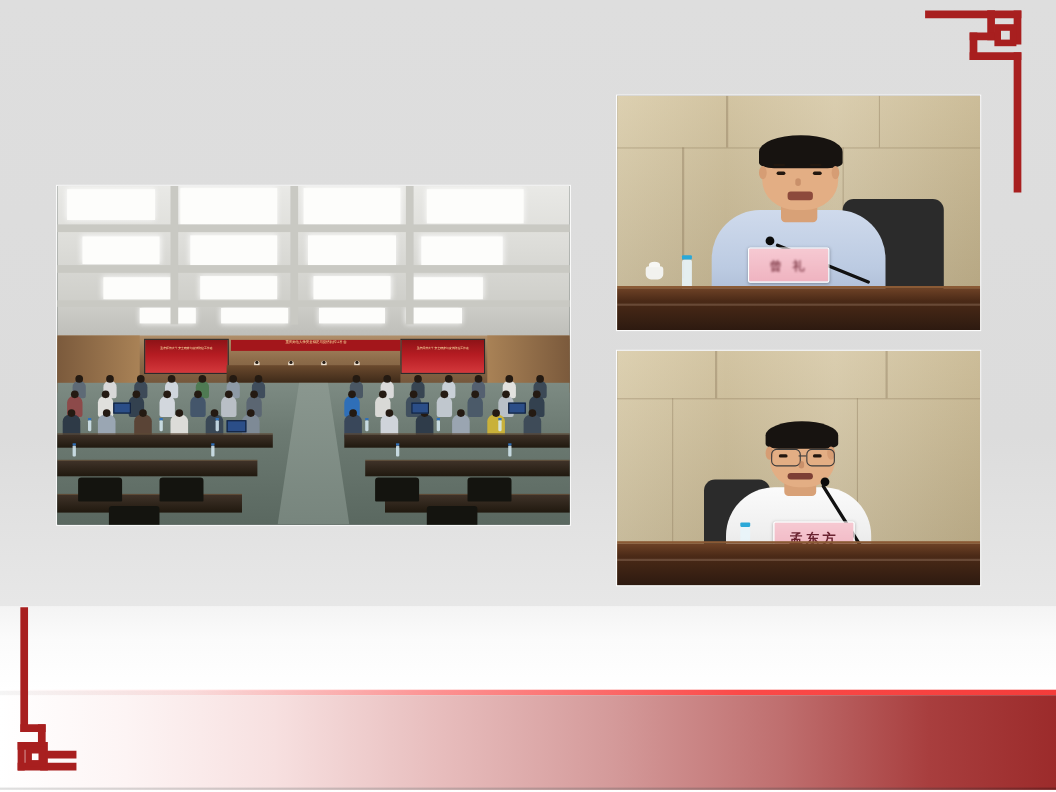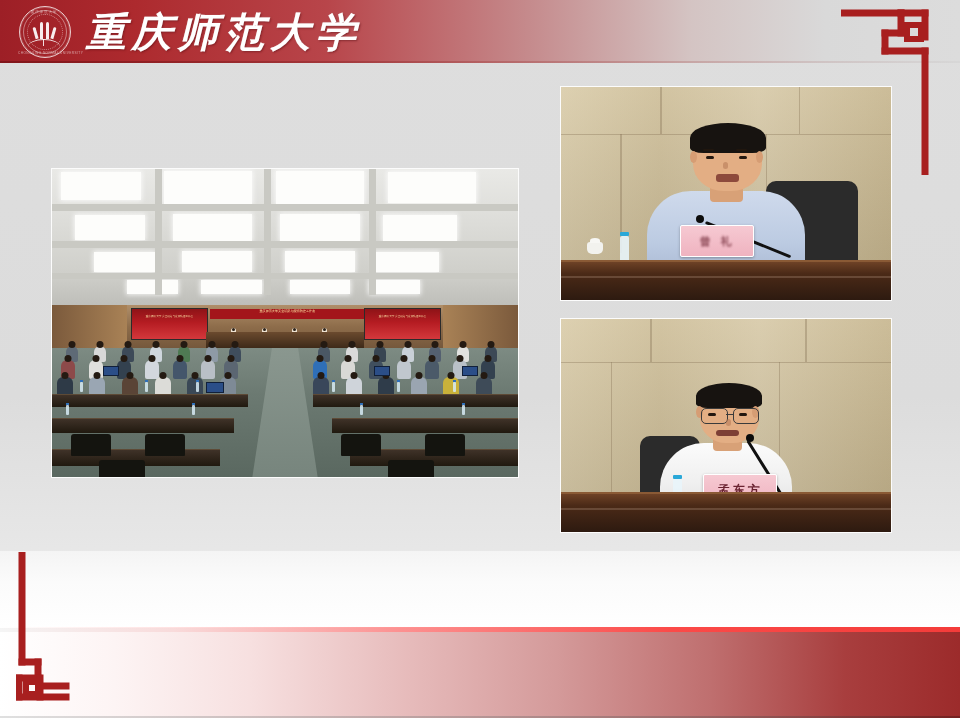--- a/index.html
+++ b/index.html
@@ -263,37 +263,20 @@
   .bottom-band:after{
     content:"";position:absolute;left:0;bottom:0;width:100%;height:2px;
     background:linear-gradient(90deg,rgba(220,220,220,.9),rgba(90,25,25,.6));
   }
 </style>
 </head>
 <body>
 
 <div class="slide">
 
-  <div class="header">
-    <div class="emblem">
-      <div class="ring"></div>
-      <div class="ring2"></div>
-      <div class="ring3"></div>
-      <div class="arctop">重庆师范大学</div>
-      <div class="mark">
-          <i></i>
-          <i></i>
-          <i></i>
-          <i></i>
-        </div>
-      <div class="book"></div>
-      <div class="arcbot">CHONGQING NORMAL UNIVERSITY</div>
-    </div>
-    <div class="univ-name">重庆师范大学</div>
-  </div>
 
   <div class="corner-tr">
     <svg viewBox="0 0 104 168" xmlns="http://www.w3.org/2000/svg" aria-hidden="true">
       <g fill="none" stroke="#a81f1f" stroke-width="7" stroke-linecap="square">
         <path d="M3 6 H60"></path>
         <path d="M60 6 V26"></path>
         <path d="M60 26 H44"></path>
         <path d="M44 26 V44"></path>
         <path d="M44 44 H84"></path>
         <path d="M84 44 V168"></path>

